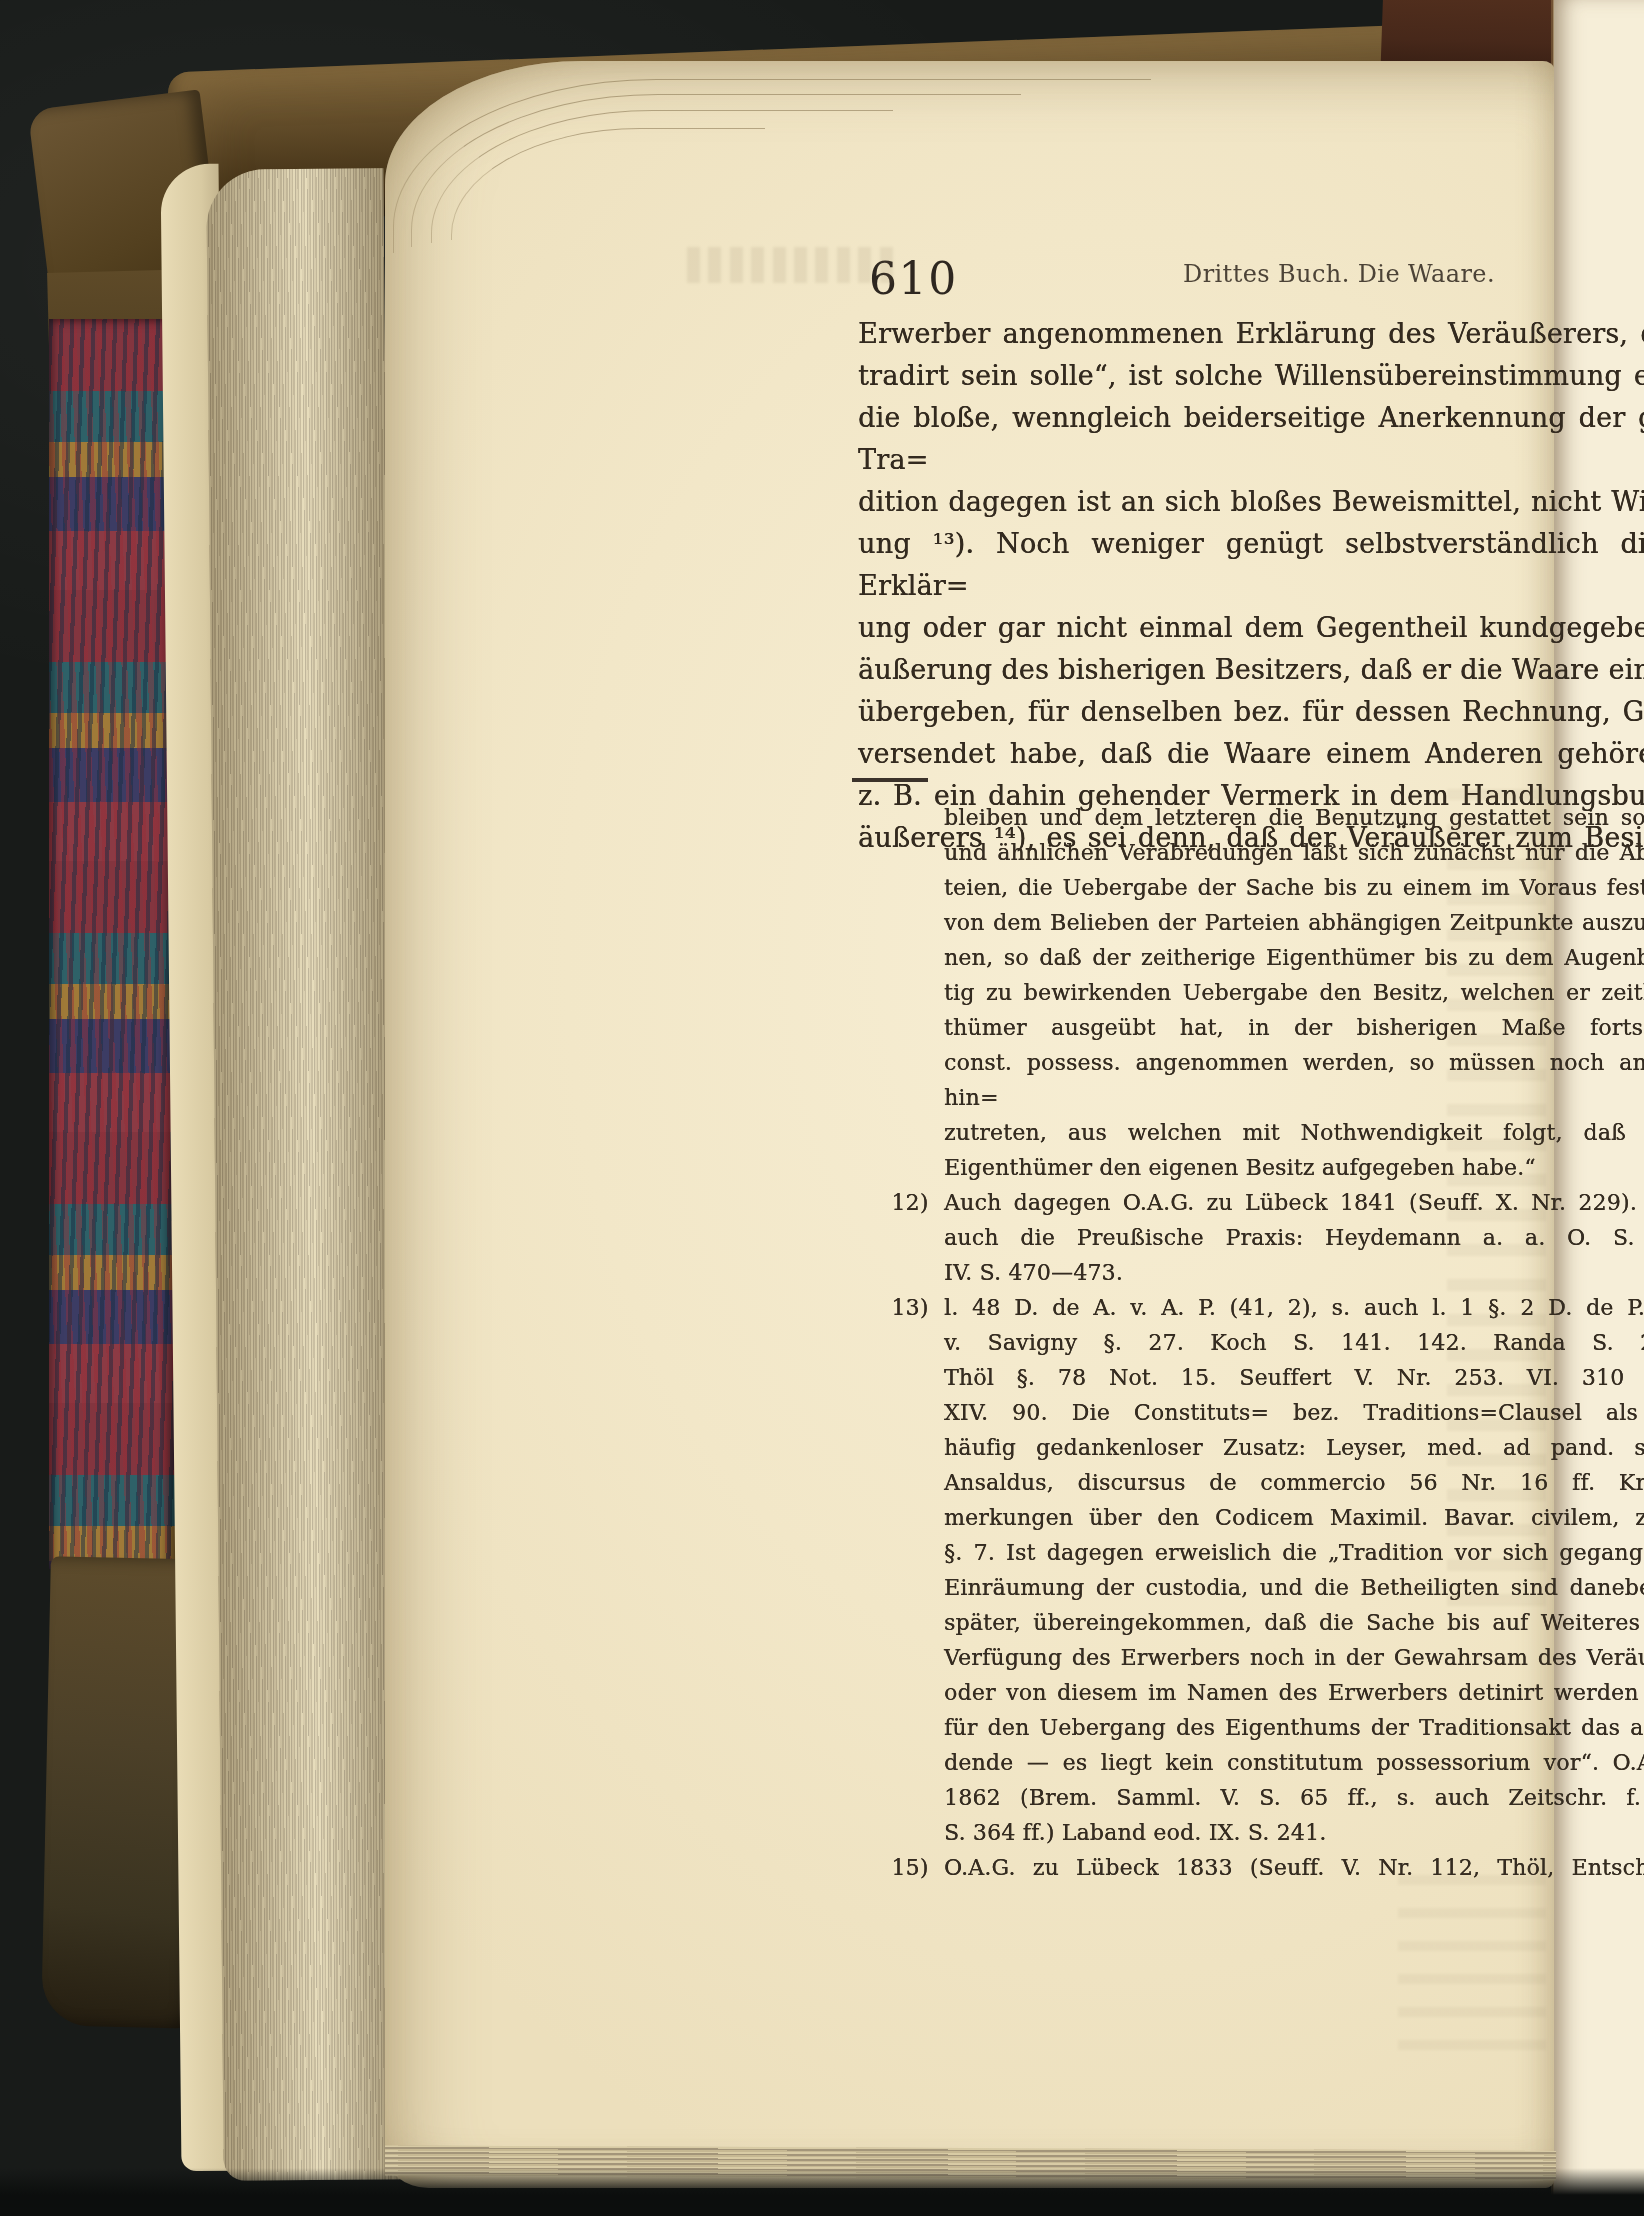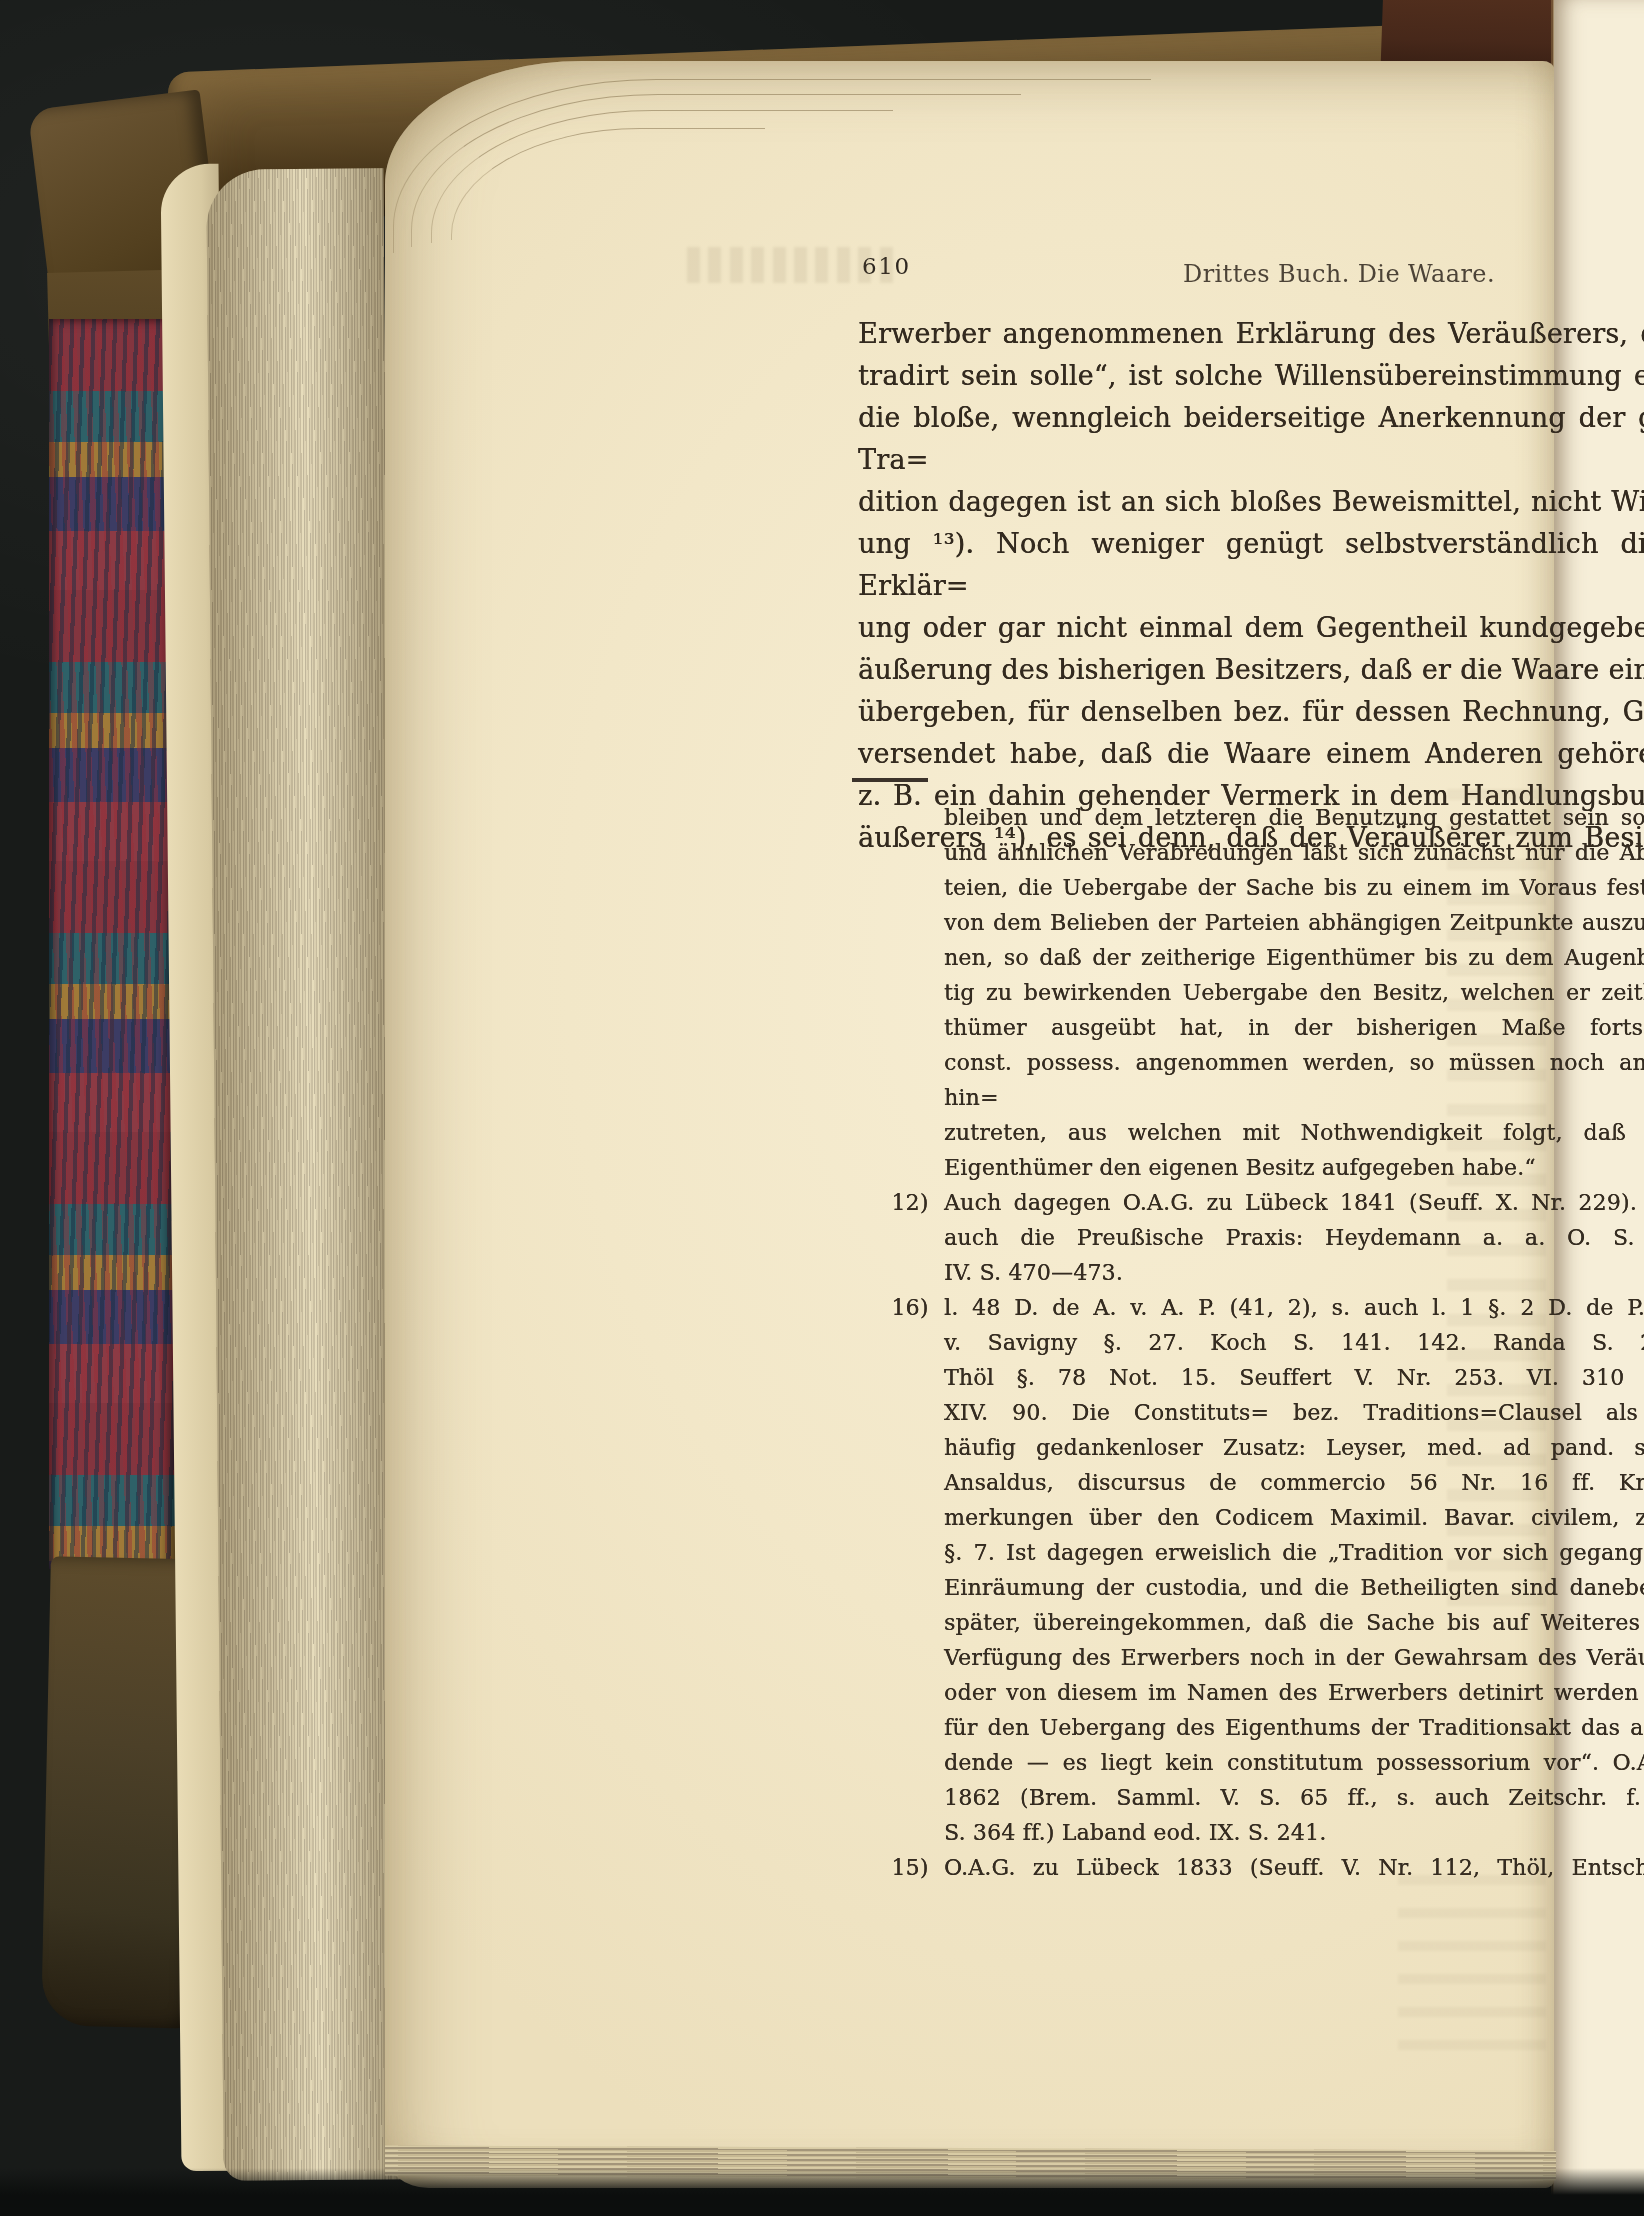--- a/index.html
+++ b/index.html
@@ -69,21 +69,21 @@
   .ghost{position:absolute;filter:blur(1.6px);opacity:0.55;pointer-events:none;}
   .ghost.g1{left:687px;top:247px;width:214px;height:36px;
     background:repeating-linear-gradient(90deg,rgba(125,110,80,0.22) 0 13px,transparent 13px 21.4px);}
   .ghost.g2{left:1447px;top:789px;width:99px;height:822px;
     background:repeating-linear-gradient(180deg,rgba(125,110,80,0.14) 0 11.5px,transparent 11.5px 35px);}
   .ghost.g3{left:1398px;top:1875px;width:148px;height:181px;
     background:repeating-linear-gradient(180deg,rgba(125,110,80,0.13) 0 10px,transparent 10px 33px);}
   
   .content{position:absolute;left:473px;top:0;width:962px;color:#332a1f;}
   .header-row{position:absolute;top:192px;left:0;width:100%;height:43px;}
-  .pagenum{position:absolute;left:4px;top:0;font-size:23px;letter-spacing:1.6px;color:#2e2720;}
+  .pagenum{position:absolute;left:11px;top:0;font-size:44px;letter-spacing:1.6px;color:#2e2720;}
   .running{position:absolute;left:0;top:6.6px;width:100%;text-align:center;font-size:24px;color:#4c4337;letter-spacing:0.4px;}
   .body-block{position:absolute;top:252px;left:0;width:962px;font-size:27px;line-height:42px;
     letter-spacing:0.2px;text-shadow:0.3px 0 0 currentColor;}
   .line{text-align:justify;text-align-last:justify;white-space:normal;}
   .line.ll{text-align-last:left;}
   .fnrule{position:absolute;left:-5.8px;top:717px;width:76px;height:4.1px;background:#3b322a;}
   .footnotes{position:absolute;left:86px;top:739px;width:876px;font-size:22px;line-height:35px;
     letter-spacing:0.2px;color:#352c21;text-shadow:0.2px 0 0 currentColor;}
   .fn{position:relative;}
   .fn-num{position:absolute;left:-61px;top:0;width:54px;text-align:center;}
@@ -144,21 +144,21 @@
         </div>
 
         <div class="fn">
           <span class="fn-num">12)</span>
           <div class="line">Auch dagegen O.A.G. zu Lübeck 1841 (Seuff. X. Nr. 229). Dagegen neigt</div>
           <div class="line">auch die Preußische Praxis: Heydemann a. a. O. S. 358, Gruchot</div>
           <div class="line ll">IV. S. 470—473.</div>
         </div>
 
         <div class="fn">
-          <span class="fn-num">16)</span>
+          <span class="fn-num">13)</span>
           <div class="line">l. 48 D. de A. v. A. P. (41, 2), s. auch l. 1 §. 2 D. de P. et C. (18, 6).</div>
           <div class="line">v. Savigny §. 27. Koch S. 141. 142. Randa S. 201 Not. 20.</div>
           <div class="line">Thöl §. 78 Not. 15. Seuffert V. Nr. 253. VI. 310 (?). XII. 122.</div>
           <div class="line">XIV. 90. Die Constituts= bez. Traditions=Clausel als regelmäßiger,</div>
           <div class="line">häufig gedankenloser Zusatz: Leyser, med. ad pand. sp. 444 m. 5.</div>
           <div class="line">Ansaldus, discursus de commercio 56 Nr. 16 ff. Kreittmayr, An=</div>
           <div class="line">merkungen über den Codicem Maximil. Bavar. civilem, zu Th. II. c. 3</div>
           <div class="line">§. 7. Ist dagegen erweislich die „Tradition vor sich gegangen, z. B. durch</div>
           <div class="line">Einräumung der custodia, und die Betheiligten sind daneben, früher oder</div>
           <div class="line">später, übereingekommen, daß die Sache bis auf Weiteres zur beliebigen</div>

